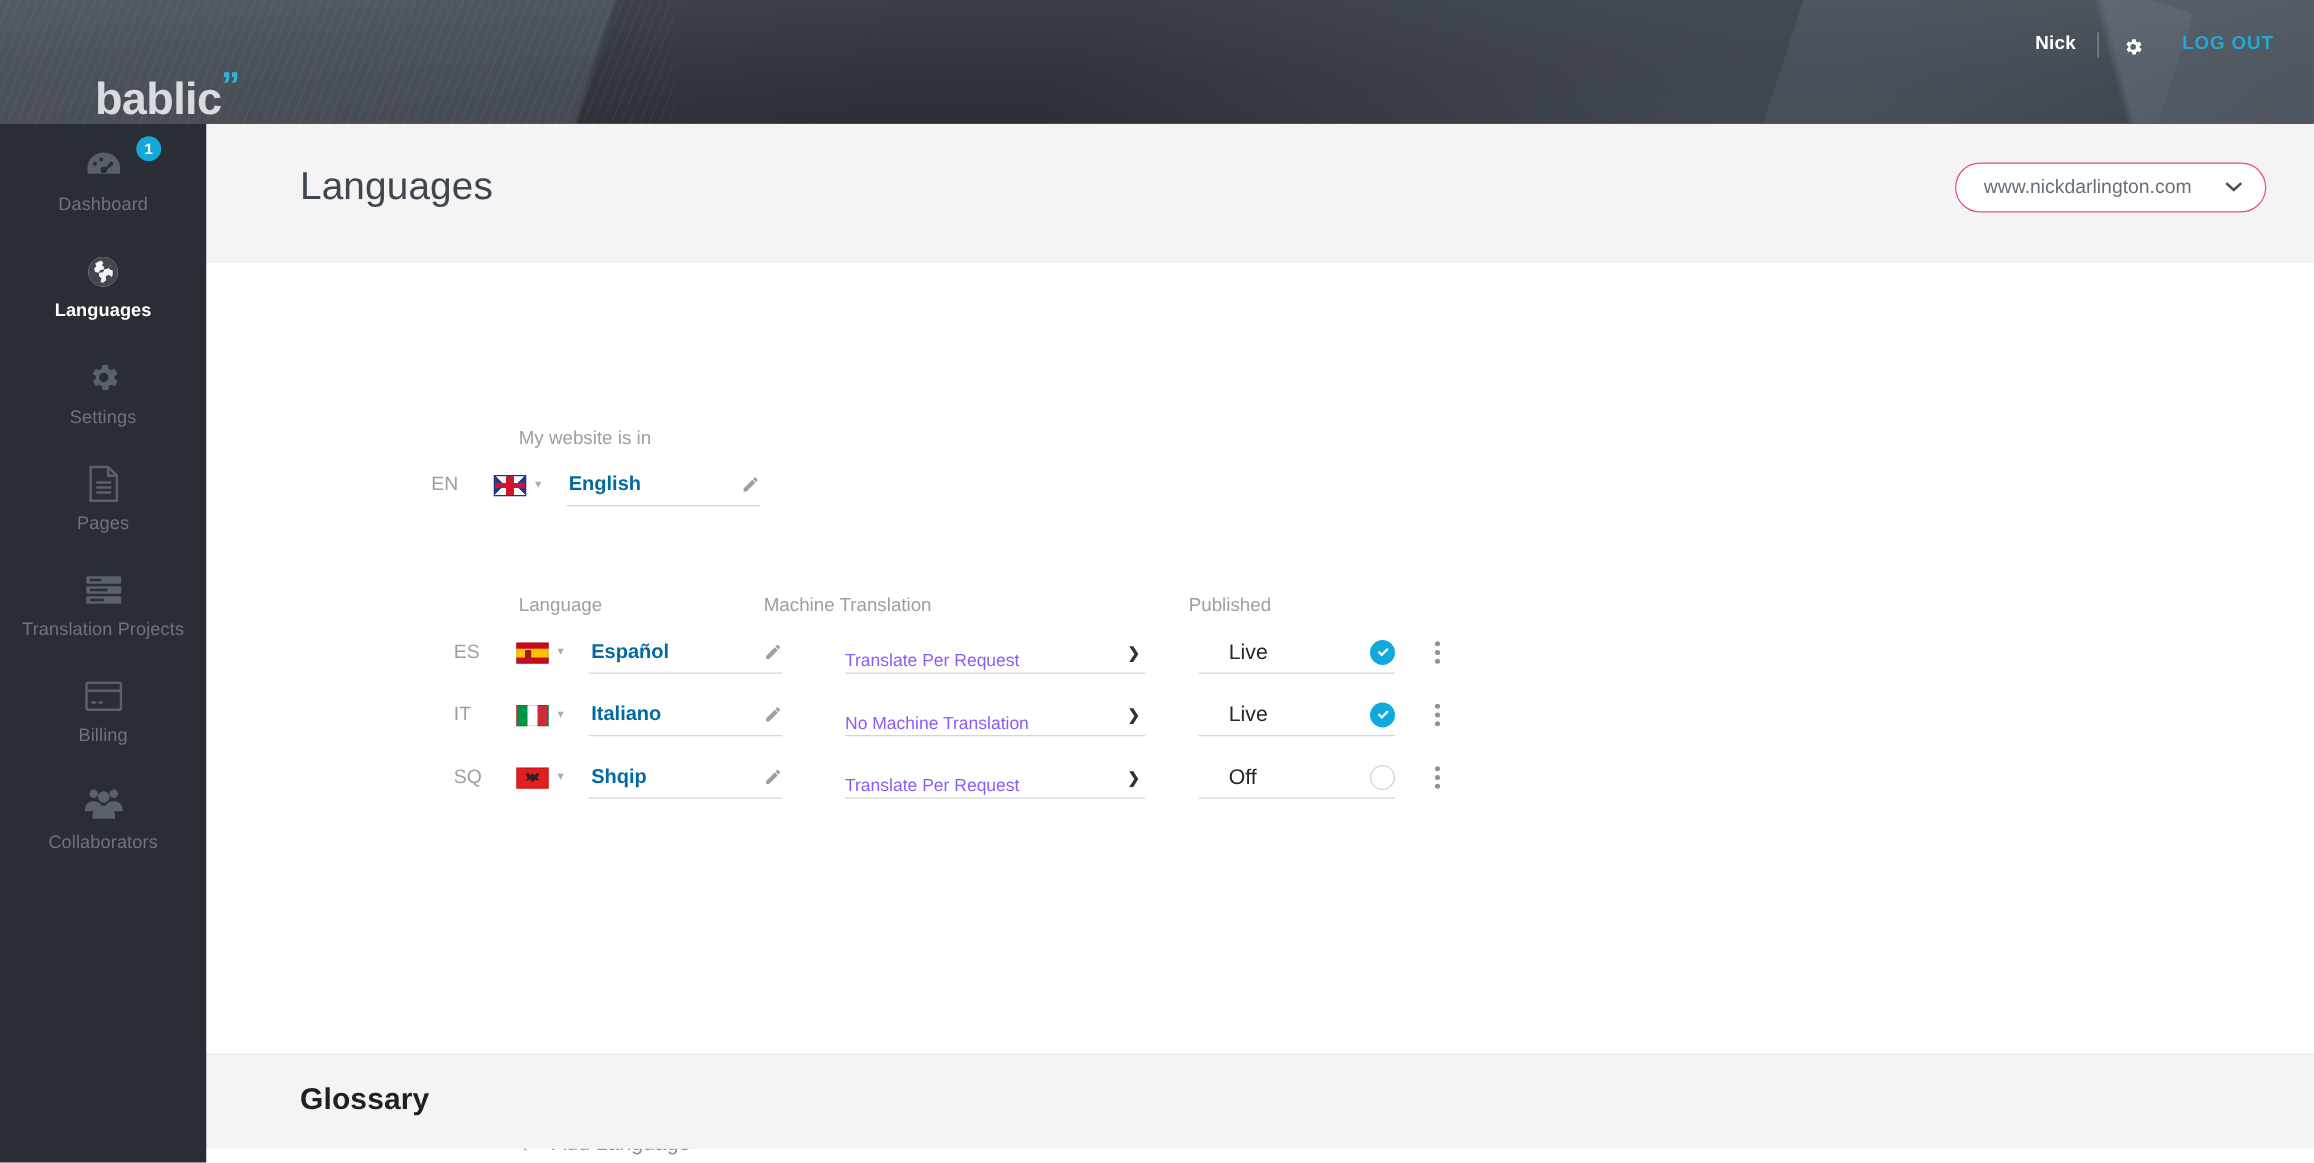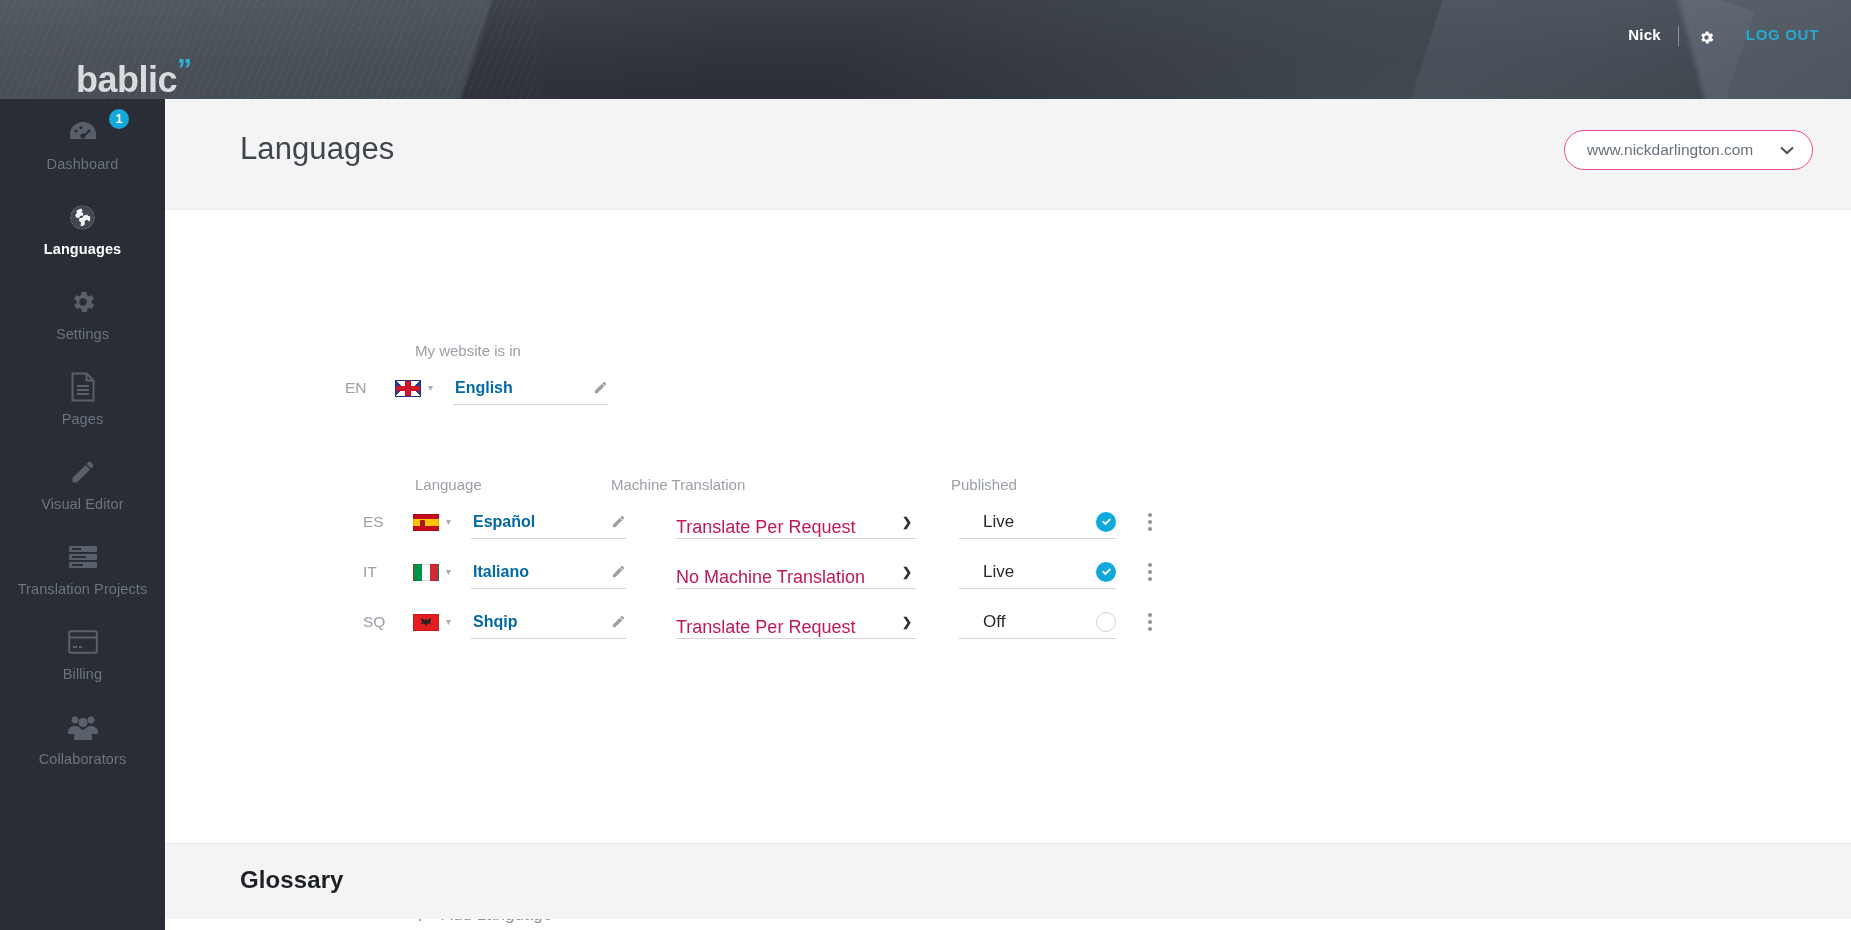--- a/index.html
+++ b/index.html
@@ -255,21 +255,21 @@
   }
   .pencil-btn { cursor: pointer; display: flex; align-items: center; }
 
   .mt-field {
     width: 240px;
     margin-left: 50px;
     padding-right: 4px;
   }
   .mt-select {
     flex: 1;
-    font-size: 18px; color: #be185d;
+    font-size: 14px; color: #8b5cf6;
     border: none; outline: none; background: transparent;
     font-family: "Liberation Sans", sans-serif;
     appearance: none; -webkit-appearance: none;
     cursor: pointer;
     padding: 0;
     margin-top: 12px;
   }
   .select-caret {
     color: #2f3337; font-size: 12px; font-weight: bold; line-height: 1;
     margin-left: 6px; pointer-events: none;
@@ -388,28 +388,20 @@
     <span class="nav-icon">
       <svg width="26" height="30" viewBox="0 0 26 30" aria-hidden="true">
         <path d="M2.5 1.5h14l7 7v20h-21z" fill="none" stroke="#5b616a" stroke-width="2"></path>
         <path d="M16.5 1.5v7h7" fill="none" stroke="#5b616a" stroke-width="2"></path>
         <path d="M7 14h12M7 18h12M7 22h12" stroke="#5b616a" stroke-width="2"></path>
       </svg>
     </span>
     <div class="nav-label">Pages</div>
   </a>
 
-  <a class="nav-item">
-    <span class="nav-icon">
-      <svg width="28" height="28" viewBox="0 0 24 24" fill="#5b616a" aria-hidden="true">
-        <path d="M3 17.2V21h3.8L18 9.8 14.2 6 3 17.2zM20.7 7.1a1 1 0 0 0 0-1.4l-2.4-2.4a1 1 0 0 0-1.4 0L15 5.2 18.8 9l1.9-1.9z"></path>
-      </svg>
-    </span>
-    <div class="nav-label">Visual Editor</div>
-  </a>
 
   <a class="nav-item">
     <span class="nav-icon">
       <svg width="30" height="26" viewBox="0 0 30 26" fill="#5b616a" aria-hidden="true">
         <rect x="1" y="2" width="28" height="6" rx="1"></rect>
         <rect x="1" y="10" width="28" height="6" rx="1"></rect>
         <rect x="1" y="18" width="28" height="6" rx="1"></rect>
         <rect x="4" y="4" width="9" height="2" fill="#282d36"></rect>
         <rect x="4" y="12" width="14" height="2" fill="#282d36"></rect>
         <rect x="4" y="20" width="11" height="2" fill="#282d36"></rect>

